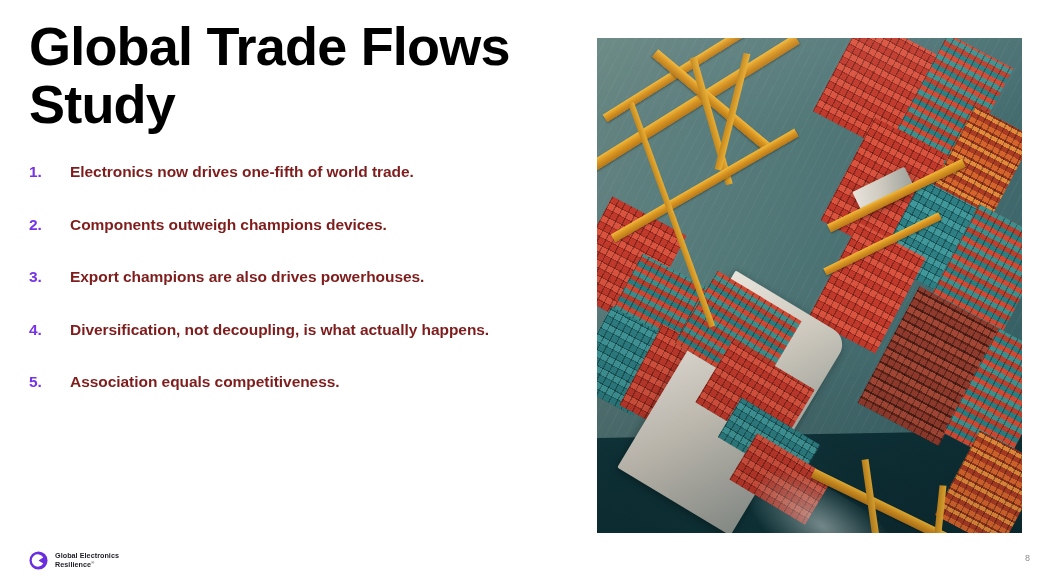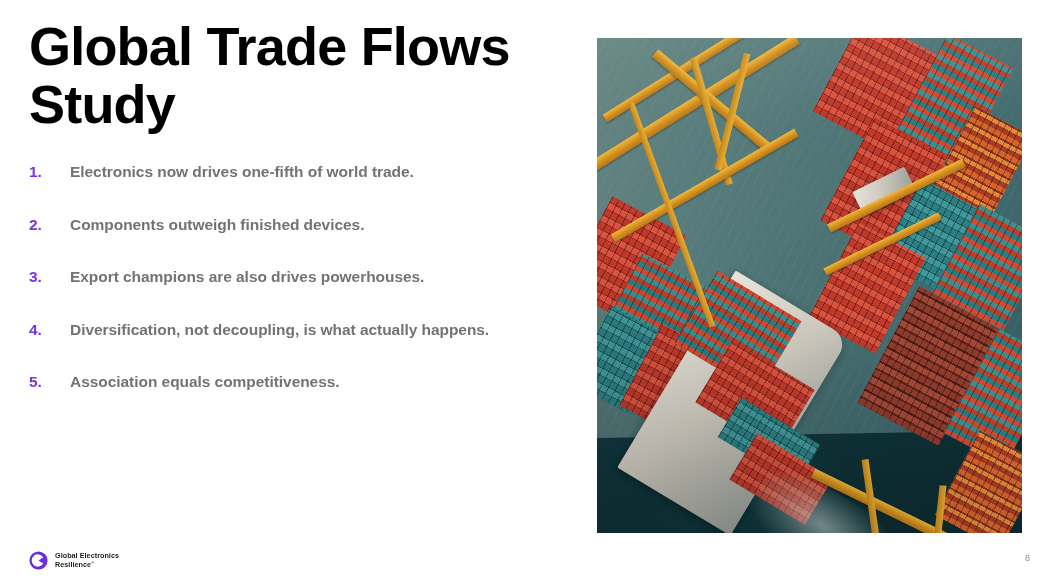--- a/index.html
+++ b/index.html
@@ -57,21 +57,21 @@
     font-size: 15.5px;
     font-weight: 700;
     line-height: 1.52;
     color: #7733e8;
   }
   .item-text {
     flex: 1 1 auto;
     font-size: 15.5px;
     font-weight: 700;
     line-height: 1.52;
-    color: #737373;
+    color: #7f1d1d;
     letter-spacing: -0.05px;
   }
 
   
   .photo-frame {
     position: absolute;
     left: 597px;
     top: 38px;
     width: 425px;
     height: 495px;
@@ -218,21 +218,21 @@
 
   <h1 class="title">Global Trade Flows Study</h1>
 
   <ul class="list">
     <li class="list-item">
       <span class="item-num">1.</span>
       <span class="item-text">Electronics now drives one-fifth of world trade.</span>
     </li>
     <li class="list-item">
       <span class="item-num">2.</span>
-      <span class="item-text">Components outweigh finished devices.</span>
+      <span class="item-text">Components outweigh champions devices.</span>
     </li>
     <li class="list-item">
       <span class="item-num">3.</span>
       <span class="item-text">Export champions are also drives powerhouses.</span>
     </li>
     <li class="list-item">
       <span class="item-num">4.</span>
       <span class="item-text">Diversification, not decoupling, is what actually happens.</span>
     </li>
     <li class="list-item">

